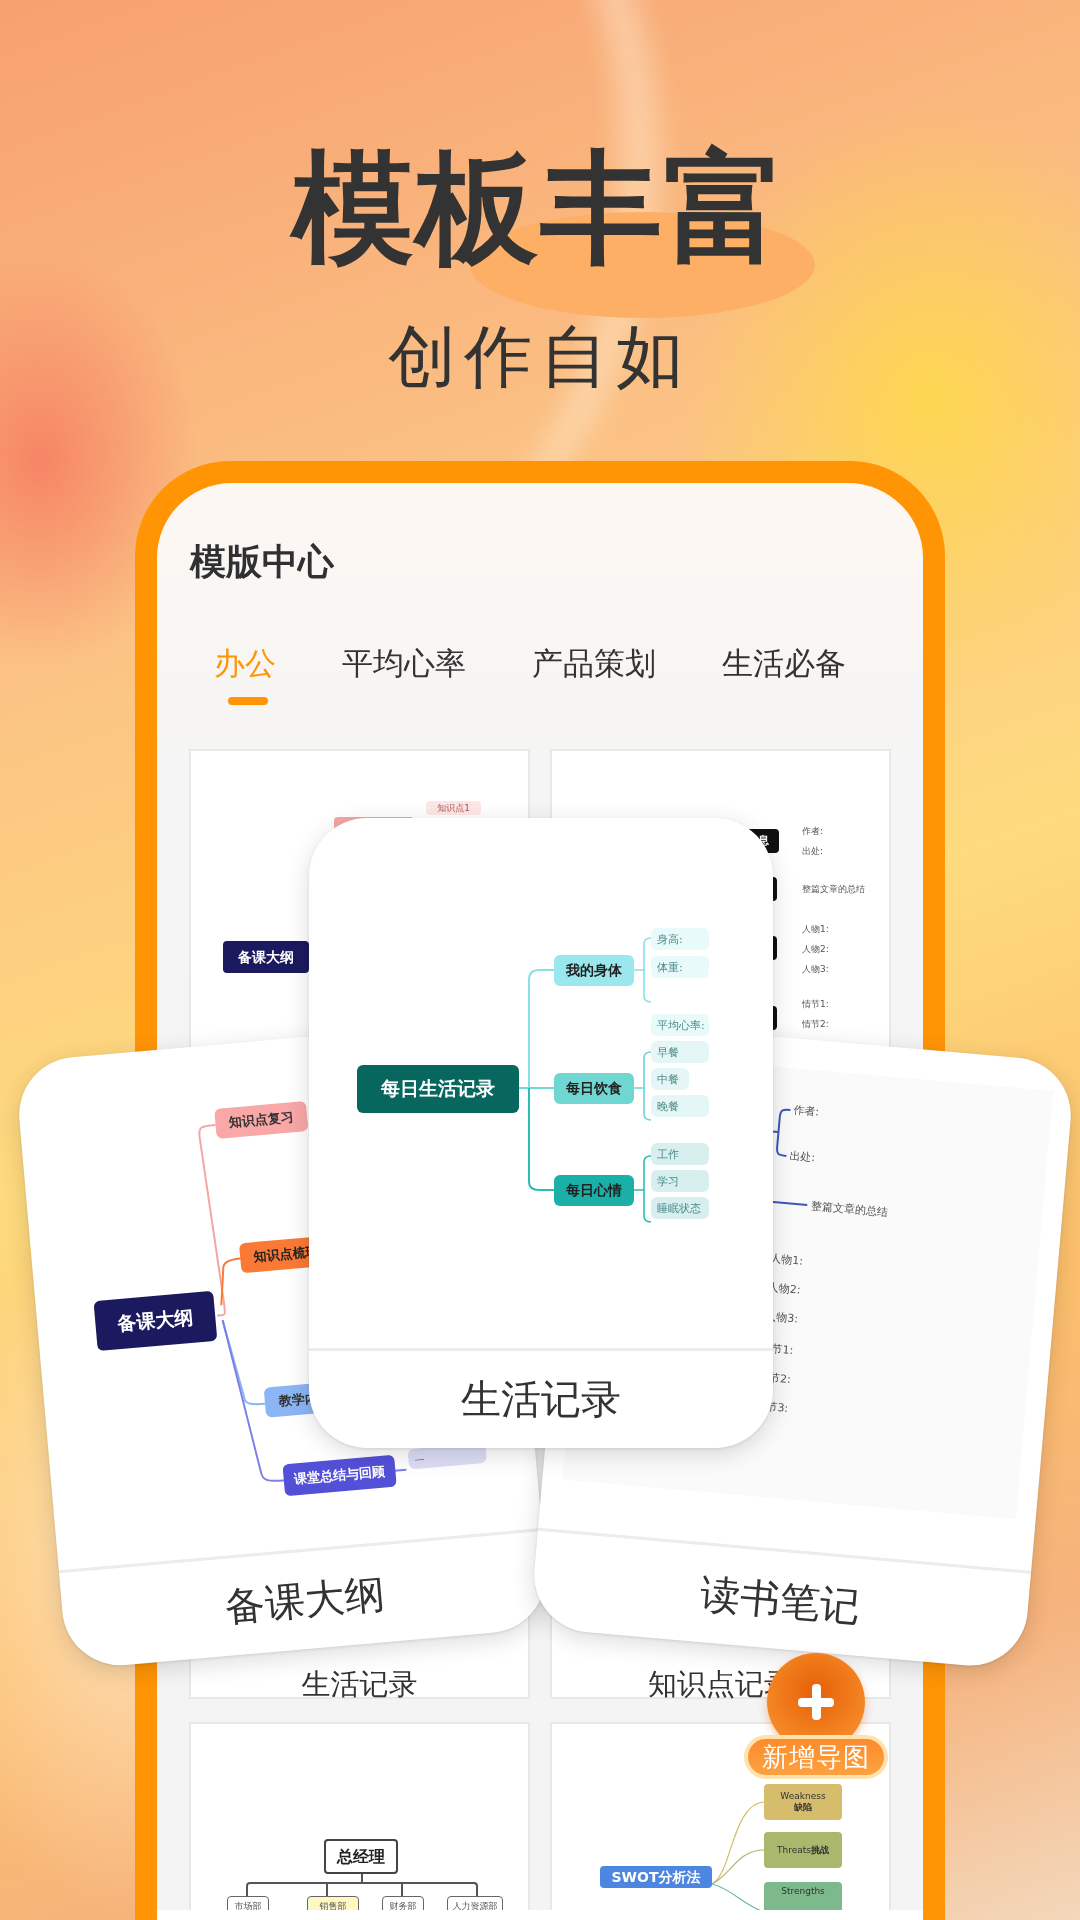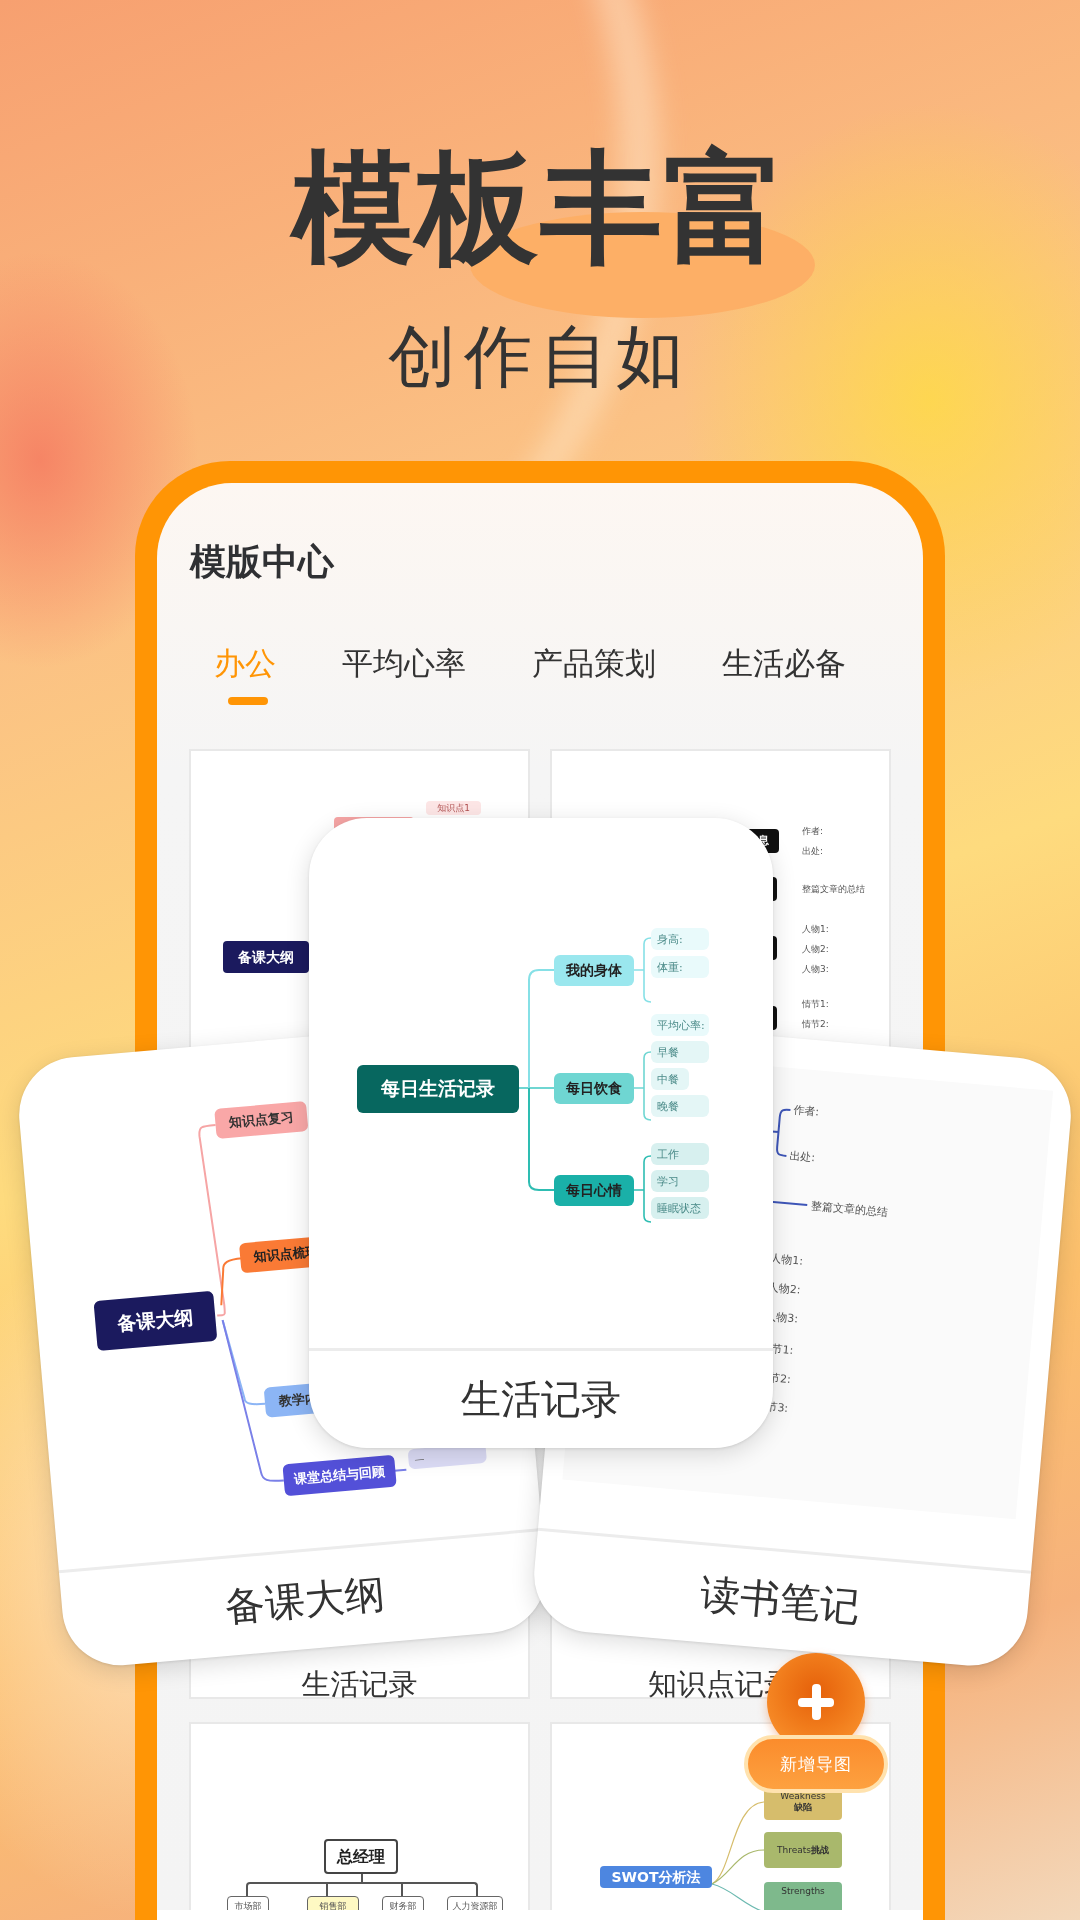--- a/index.html
+++ b/index.html
@@ -101,23 +101,23 @@
     position: absolute; left: 767px; top: 1653px; width: 98px; height: 98px; border-radius: 50%;
     background: radial-gradient(circle at 50% 40%, #e5600a 0%, #f07a1a 45%, #fd9b34 100%);
     box-shadow: 0 4px 10px rgba(230,100,20,0.35);
   }
   .fab::before, .fab::after {
     content: ""; position: absolute; background: #fff; border-radius: 4px;
   }
   .fab::before { left: 31px; top: 45px; width: 36px; height: 9px; }
   .fab::after { left: 45px; top: 31px; width: 9px; height: 36px; }
   .fab-label {
-    position: absolute; left: 744px; top: 1735px; width: 144px; height: 58px; border-radius: 29px;
+    position: absolute; left: 744px; top: 1735px; width: 144px; height: 44px; border-radius: 29px;
     background: linear-gradient(180deg, #fb8c2c 0%, #fda140 100%);
-    border: 4px solid #ffe2ae; color: #fff; font-size: 17px;
+    border: 4px solid #ffe2ae; color: #fff; font-size: 26px;
     display: flex; align-items: center; justify-content: center; letter-spacing: 1px;
   }
 </style>
 </head>
 <body>
 
 <div class="bg-glow-left"></div>
 <div class="bg-arc"></div>
 <div class="bg-right-yellow"></div>
 <div class="bg-bottom-light"></div>

